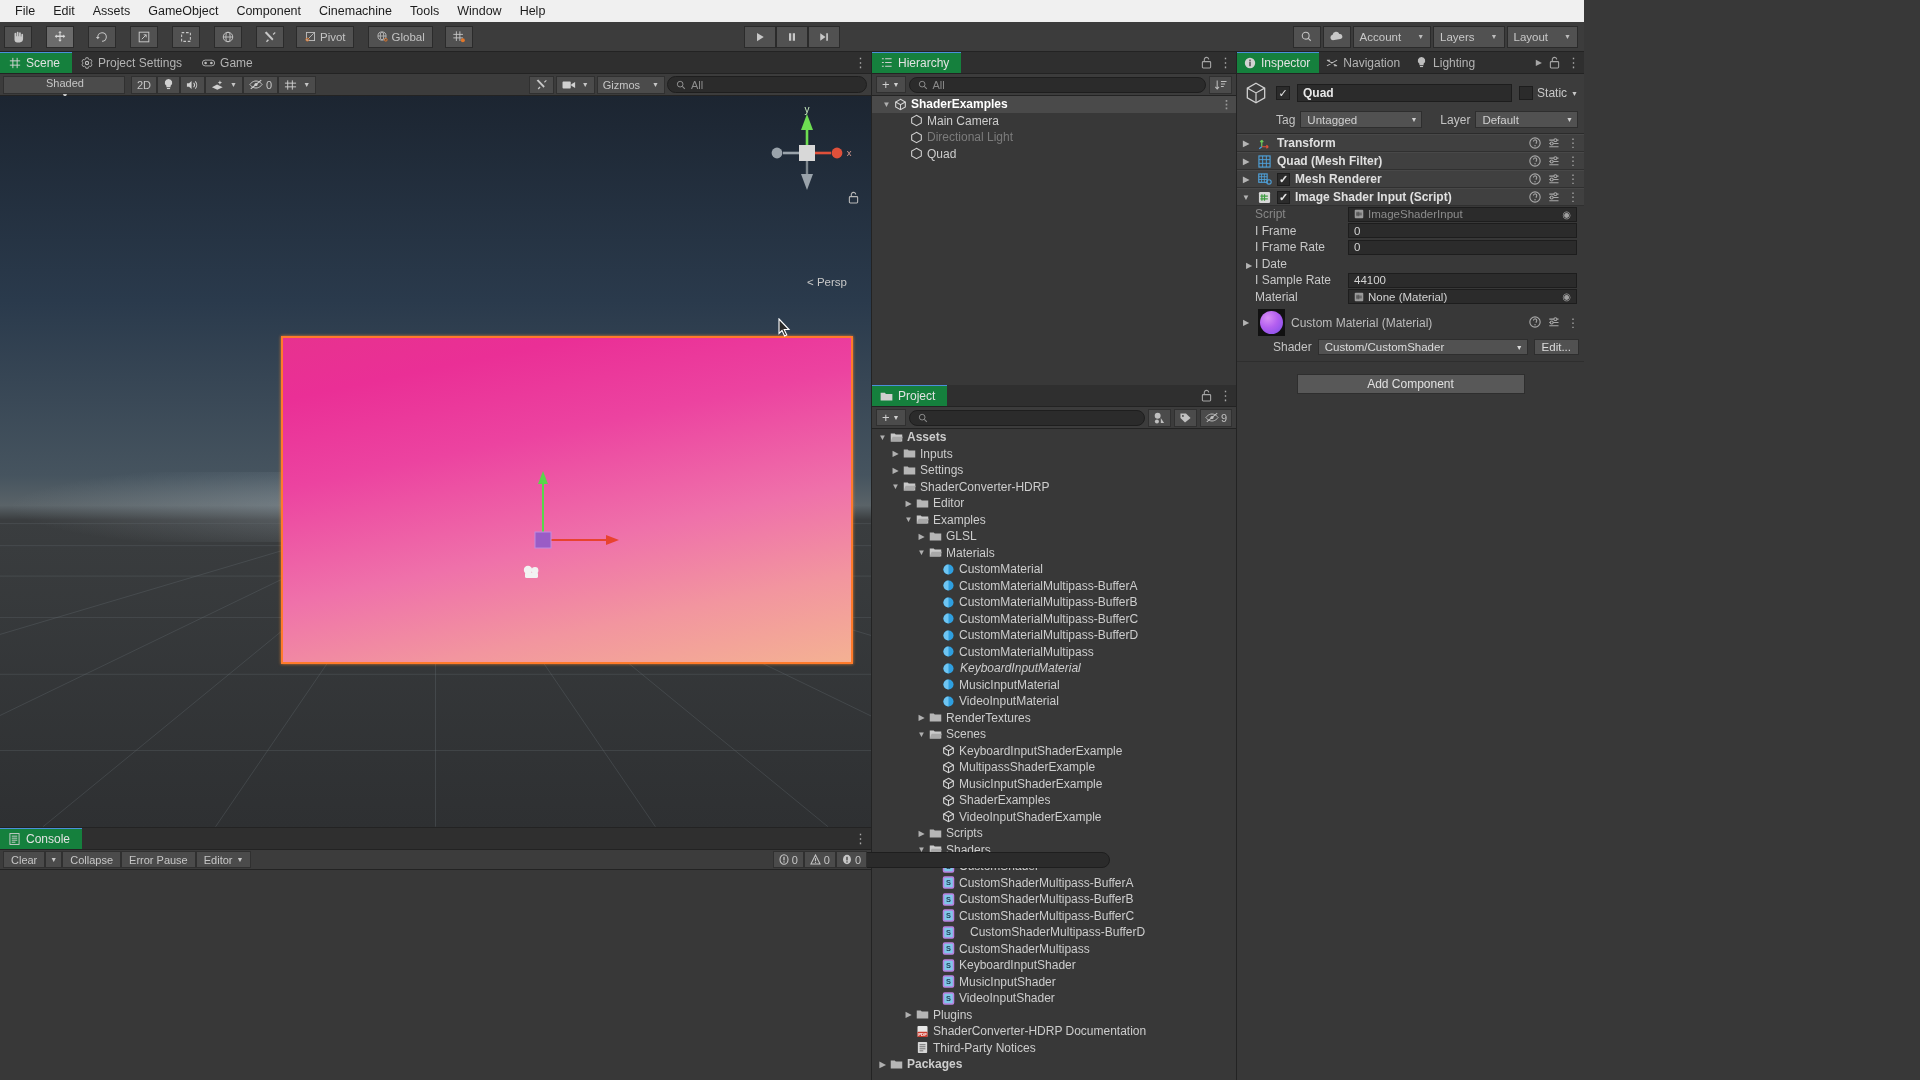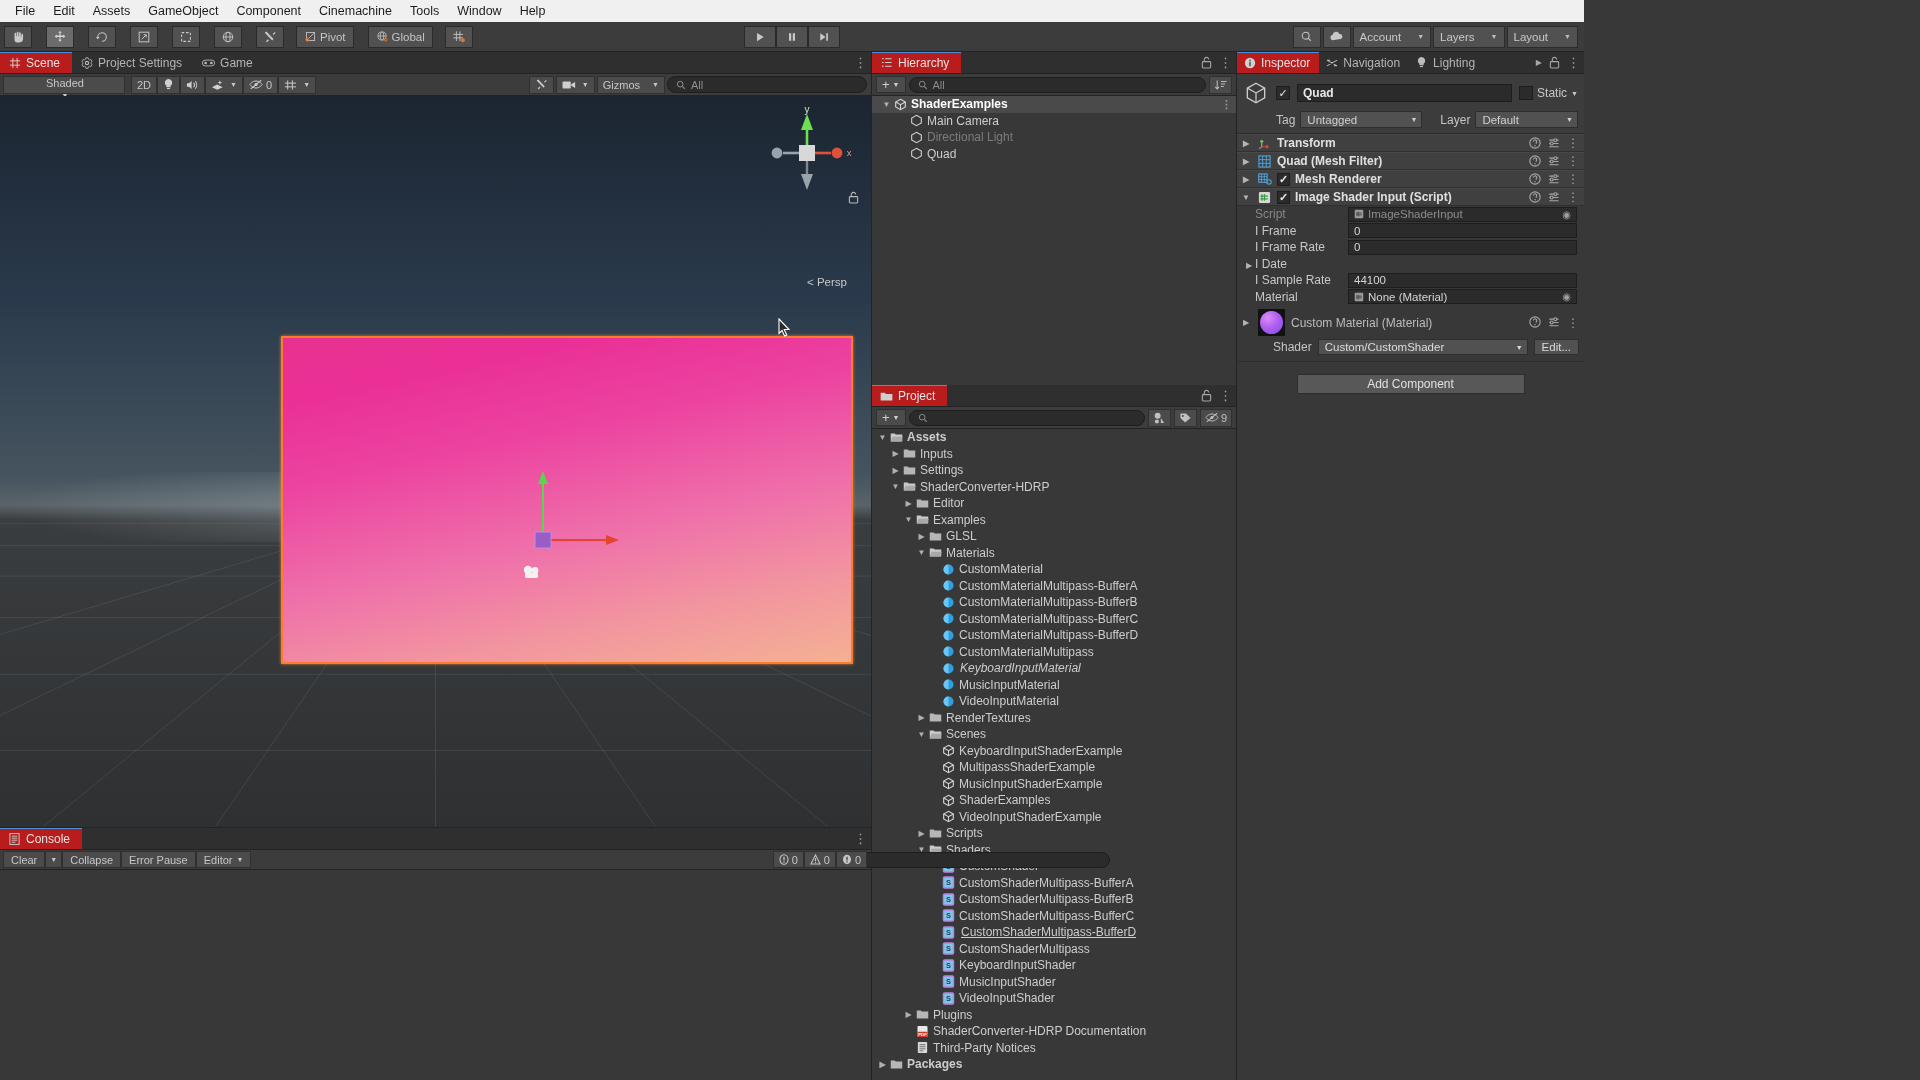--- a/index.html
+++ b/index.html
@@ -57,21 +57,21 @@
   
   .panel { background: #383838; display: flex; flex-direction: column; min-height: 0; }
   .panel-tabs {
     height: 22px; background: #2f2f2f; display: flex; align-items: stretch; flex: none;
     position: relative; border-bottom: 1px solid #232323;
   }
   .ptab {
     display: flex; align-items: center; gap: 5px; padding: 0 12px 0 8px;
     font-size: 12px; color: #b4b4b4; cursor: default; white-space: nowrap;
   }
-  .ptab.active { background: #b91c1c; color: #e2e2e2; border-top: 1px solid #4a90d9; }
+  .ptab.active { background: #15803d; color: #e2e2e2; border-top: 1px solid #4a90d9; }
   .ptab .ic { width: 13px; height: 13px; display: flex; align-items: center; justify-content: center; }
   .tabs-right { position: absolute; right: 4px; top: 0; bottom: 0; display: flex; align-items: center; gap: 7px; color: #a6a6a6; }
 
   
   .scene-toolbar {
     height: 22px; background: #3c3c3c; display: flex; align-items: center;
     gap: 0px; padding: 0 3px; flex: none; border-bottom: 1px solid #232323; position: relative;
   }
   .sbtn {
     height: 18px; background: #4b4b4b; border: 1px solid #303030; color: #c6c6c6;
@@ -1047,21 +1047,21 @@
             <div class="row">
               <span style="width: 56px; flex: 0 0 auto;"></span>
               <span class="arrow empty">▶</span>
               <span class="ic">
                 <svg width="13" height="13" viewBox="0 0 14 14">
                   <rect x="1.6" y="1.2" width="10.8" height="11.6" rx="1.3" fill="#7fc6e8"></rect>
                   <rect x="1.6" y="1.2" width="10.8" height="11.6" rx="1.3" fill="none" stroke="#b981e0" stroke-width="1.6"></rect>
                   <text x="7" y="10" fill="#1f3d55" font-size="8" text-anchor="middle" font-family="Liberation Sans, sans-serif" font-weight="bold">S</text>
                 </svg>
               </span>
-              <span class="lbl" style="margin-left: 5px; text-decoration: underline;">CustomShaderMultipass-BufferD</span>
+              <span class="lbl" style="margin-left: 14px;">CustomShaderMultipass-BufferD</span>
             </div>
             <div class="row">
               <span style="width: 56px; flex: 0 0 auto;"></span>
               <span class="arrow empty">▶</span>
               <span class="ic">
                 <svg width="13" height="13" viewBox="0 0 14 14">
                   <rect x="1.6" y="1.2" width="10.8" height="11.6" rx="1.3" fill="#7fc6e8"></rect>
                   <rect x="1.6" y="1.2" width="10.8" height="11.6" rx="1.3" fill="none" stroke="#b981e0" stroke-width="1.6"></rect>
                   <text x="7" y="10" fill="#1f3d55" font-size="8" text-anchor="middle" font-family="Liberation Sans, sans-serif" font-weight="bold">S</text>
                 </svg>

